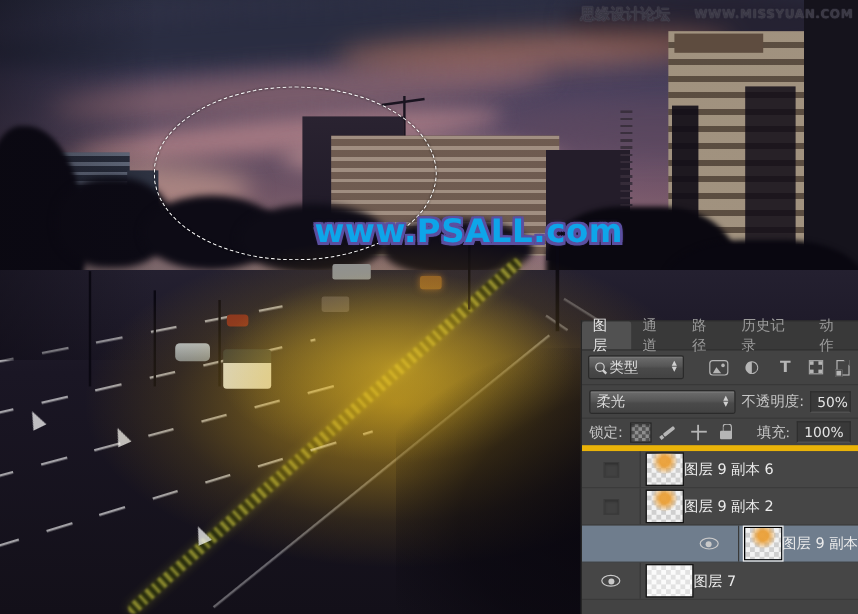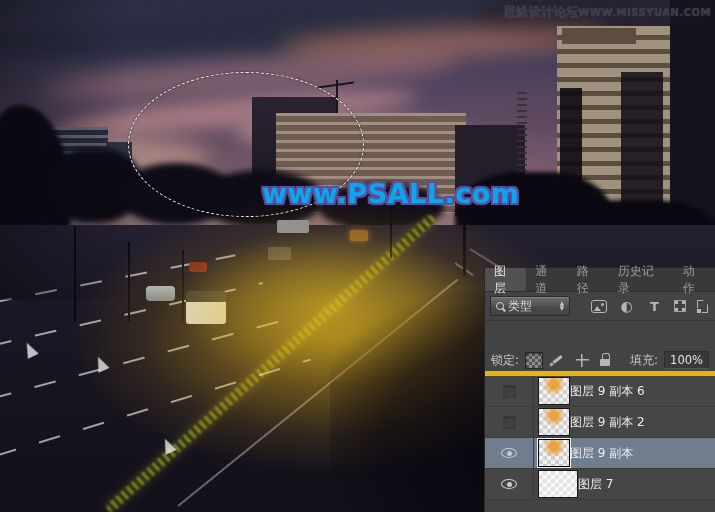--- a/index.html
+++ b/index.html
@@ -29,21 +29,21 @@
     border-bottom:15px solid rgba(255,255,255,.72);filter:blur(.4px);}
   .pole{background:#0a0812;}
   .glow{border-radius:50%;pointer-events:none;}
   
   .sel-ellipse{left:128px;top:72px;width:236px;height:145px;border-radius:50%;
     border:1.5px dashed rgba(255,255,255,.95);filter:drop-shadow(0 0 1px rgba(0,0,0,.9));}
   
   .wm-center{left:262px;top:178px;font-size:27px;font-weight:bold;color:#0ea5e9;letter-spacing:.5px;
     text-shadow:-2px 0 0 #5b4fa0,2px 0 0 #5b4fa0,0 -2px 0 #5b4fa0,0 2px 0 #5b4fa0,
       -2px -2px 0 #5b4fa0,2px 2px 0 #5b4fa0,-2px 2px 0 #5b4fa0,2px -2px 0 #5b4fa0,0 0 4px #5b4fa0;}
-  .wm-top{right:4px;top:4px;display:flex;align-items:center;gap:0;}
+  .wm-top{right:4px;top:4px;display:flex;align-items:center;gap:20px;}
   .wm-site{font-size:12.5px;font-weight:bold;color:rgba(56,54,66,.95);text-shadow:0 0 1px rgba(150,150,160,.55);}
   .wm-url{font-size:10px;font-weight:bold;letter-spacing:.5px;color:rgba(58,56,68,.95);text-shadow:0 0 1px rgba(150,150,160,.55);}
   
   .panel{position:absolute;left:484px;top:267px;width:231px;height:245px;background:#434343;
     border-left:1px solid #262626;border-top:1px solid #262626;color:#c9c9c9;font-size:12px;}
   .tabbar{position:absolute;left:0;top:0;right:0;height:24px;background:#393939;display:flex;align-items:stretch;
     border-bottom:1px solid #303030;}
   .tab{display:flex;align-items:center;padding:0 9px;color:#9b9b9b;cursor:default;}
   .tab.active{background:#515151;color:#e3e3e3;border-radius:2px 2px 0 0;}
   .filter-row{position:absolute;left:0;top:24px;right:0;height:29px;display:flex;align-items:center;
@@ -86,24 +86,24 @@
     border:1px solid #272727;box-shadow:inset 0 1px 3px rgba(0,0,0,.55);}
   .lock-brush::before{content:'';position:absolute;left:3px;top:6px;width:11px;height:3px;background:#b5b5b5;
     transform:rotate(-38deg);border-radius:1px;}
   .lock-brush::after{content:'';position:absolute;left:1px;top:11px;width:3px;height:3px;background:#b5b5b5;
     transform:rotate(-38deg);}
   .lock-move{background:linear-gradient(#b5b5b5,#b5b5b5) center/13px 1.5px no-repeat,
     linear-gradient(#b5b5b5,#b5b5b5) center/1.5px 13px no-repeat;}
   .lock-pad::before{content:'';position:absolute;top:1px;left:5px;width:6px;height:6px;
     border:1.5px solid #b5b5b5;border-bottom:none;border-radius:3px 3px 0 0;}
   .lock-pad::after{content:'';position:absolute;top:7px;left:3px;width:10px;height:7px;background:#b5b5b5;border-radius:1px;}
-  .fill-lbl{margin-left:auto;}
+  .fill-lbl{margin-left:auto;font-family:Liberation Serif, serif;}
   .layer-list{position:absolute;left:0;top:108px;right:0;bottom:0;overflow:hidden;}
   .lrow{height:31px;display:flex;align-items:center;background:#464646;border-bottom:1px solid #3a3a3a;}
-  .lrow.selected{background:#6f7d8d;}
+  .lrow.selected{background:#6f7d8d;justify-content:flex-end;}
   .viscol{width:49px;height:100%;flex:none;display:flex;align-items:center;justify-content:center;
     border-right:1px solid #393939;}
   .eye{position:relative;width:16px;height:10px;border:1px solid #c9c9c9;border-radius:50%;}
   .eye::after{content:'';position:absolute;left:50%;top:50%;width:5px;height:5px;margin:-2.5px 0 0 -2.5px;
     background:#c9c9c9;border-radius:50%;}
   .hiddenbox{width:13px;height:13px;border:1px solid #3a3a3a;background:#414141;box-shadow:inset 0 1px 2px rgba(0,0,0,.3);}
   .thumbwrap{flex:none;margin-left:4px;position:relative;}
   .thumb{width:32px;height:28px;border:1px solid #161616;
     background:conic-gradient(#cfcfcf 25%,#f2f2f2 0 50%,#cfcfcf 0 75%,#f2f2f2 0) 0 0/8px 8px;position:relative;}
   .thumb::after{content:'';position:absolute;inset:0;}
@@ -211,20 +211,28 @@
       </div>
       <div class="filter-icons">
         <span class="fi fi-pixel"></span>
         <span class="fi fi-adj"></span>
         <span class="fi fi-type"></span>
         <span class="fi fi-shape"></span>
         <span class="fi fi-smart"></span>
       </div>
     </div>
 
+    <div class="blend-row">
+      <div class="dropdown dd-blend">
+        <span>柔光</span>
+        <span class="updown"></span>
+      </div>
+      <span class="lbl">不透明度:</span>
+      <span class="valbox">50%</span>
+    </div>
 
     <div class="lock-row">
       <span class="lbl">锁定:</span>
       <span class="lockbtn lock-checker"></span>
       <span class="lockbtn lock-brush"></span>
       <span class="lockbtn lock-move"></span>
       <span class="lockbtn lock-pad"></span>
       <span class="lbl fill-lbl">填充:</span>
       <span class="valbox">100%</span>
     </div>

